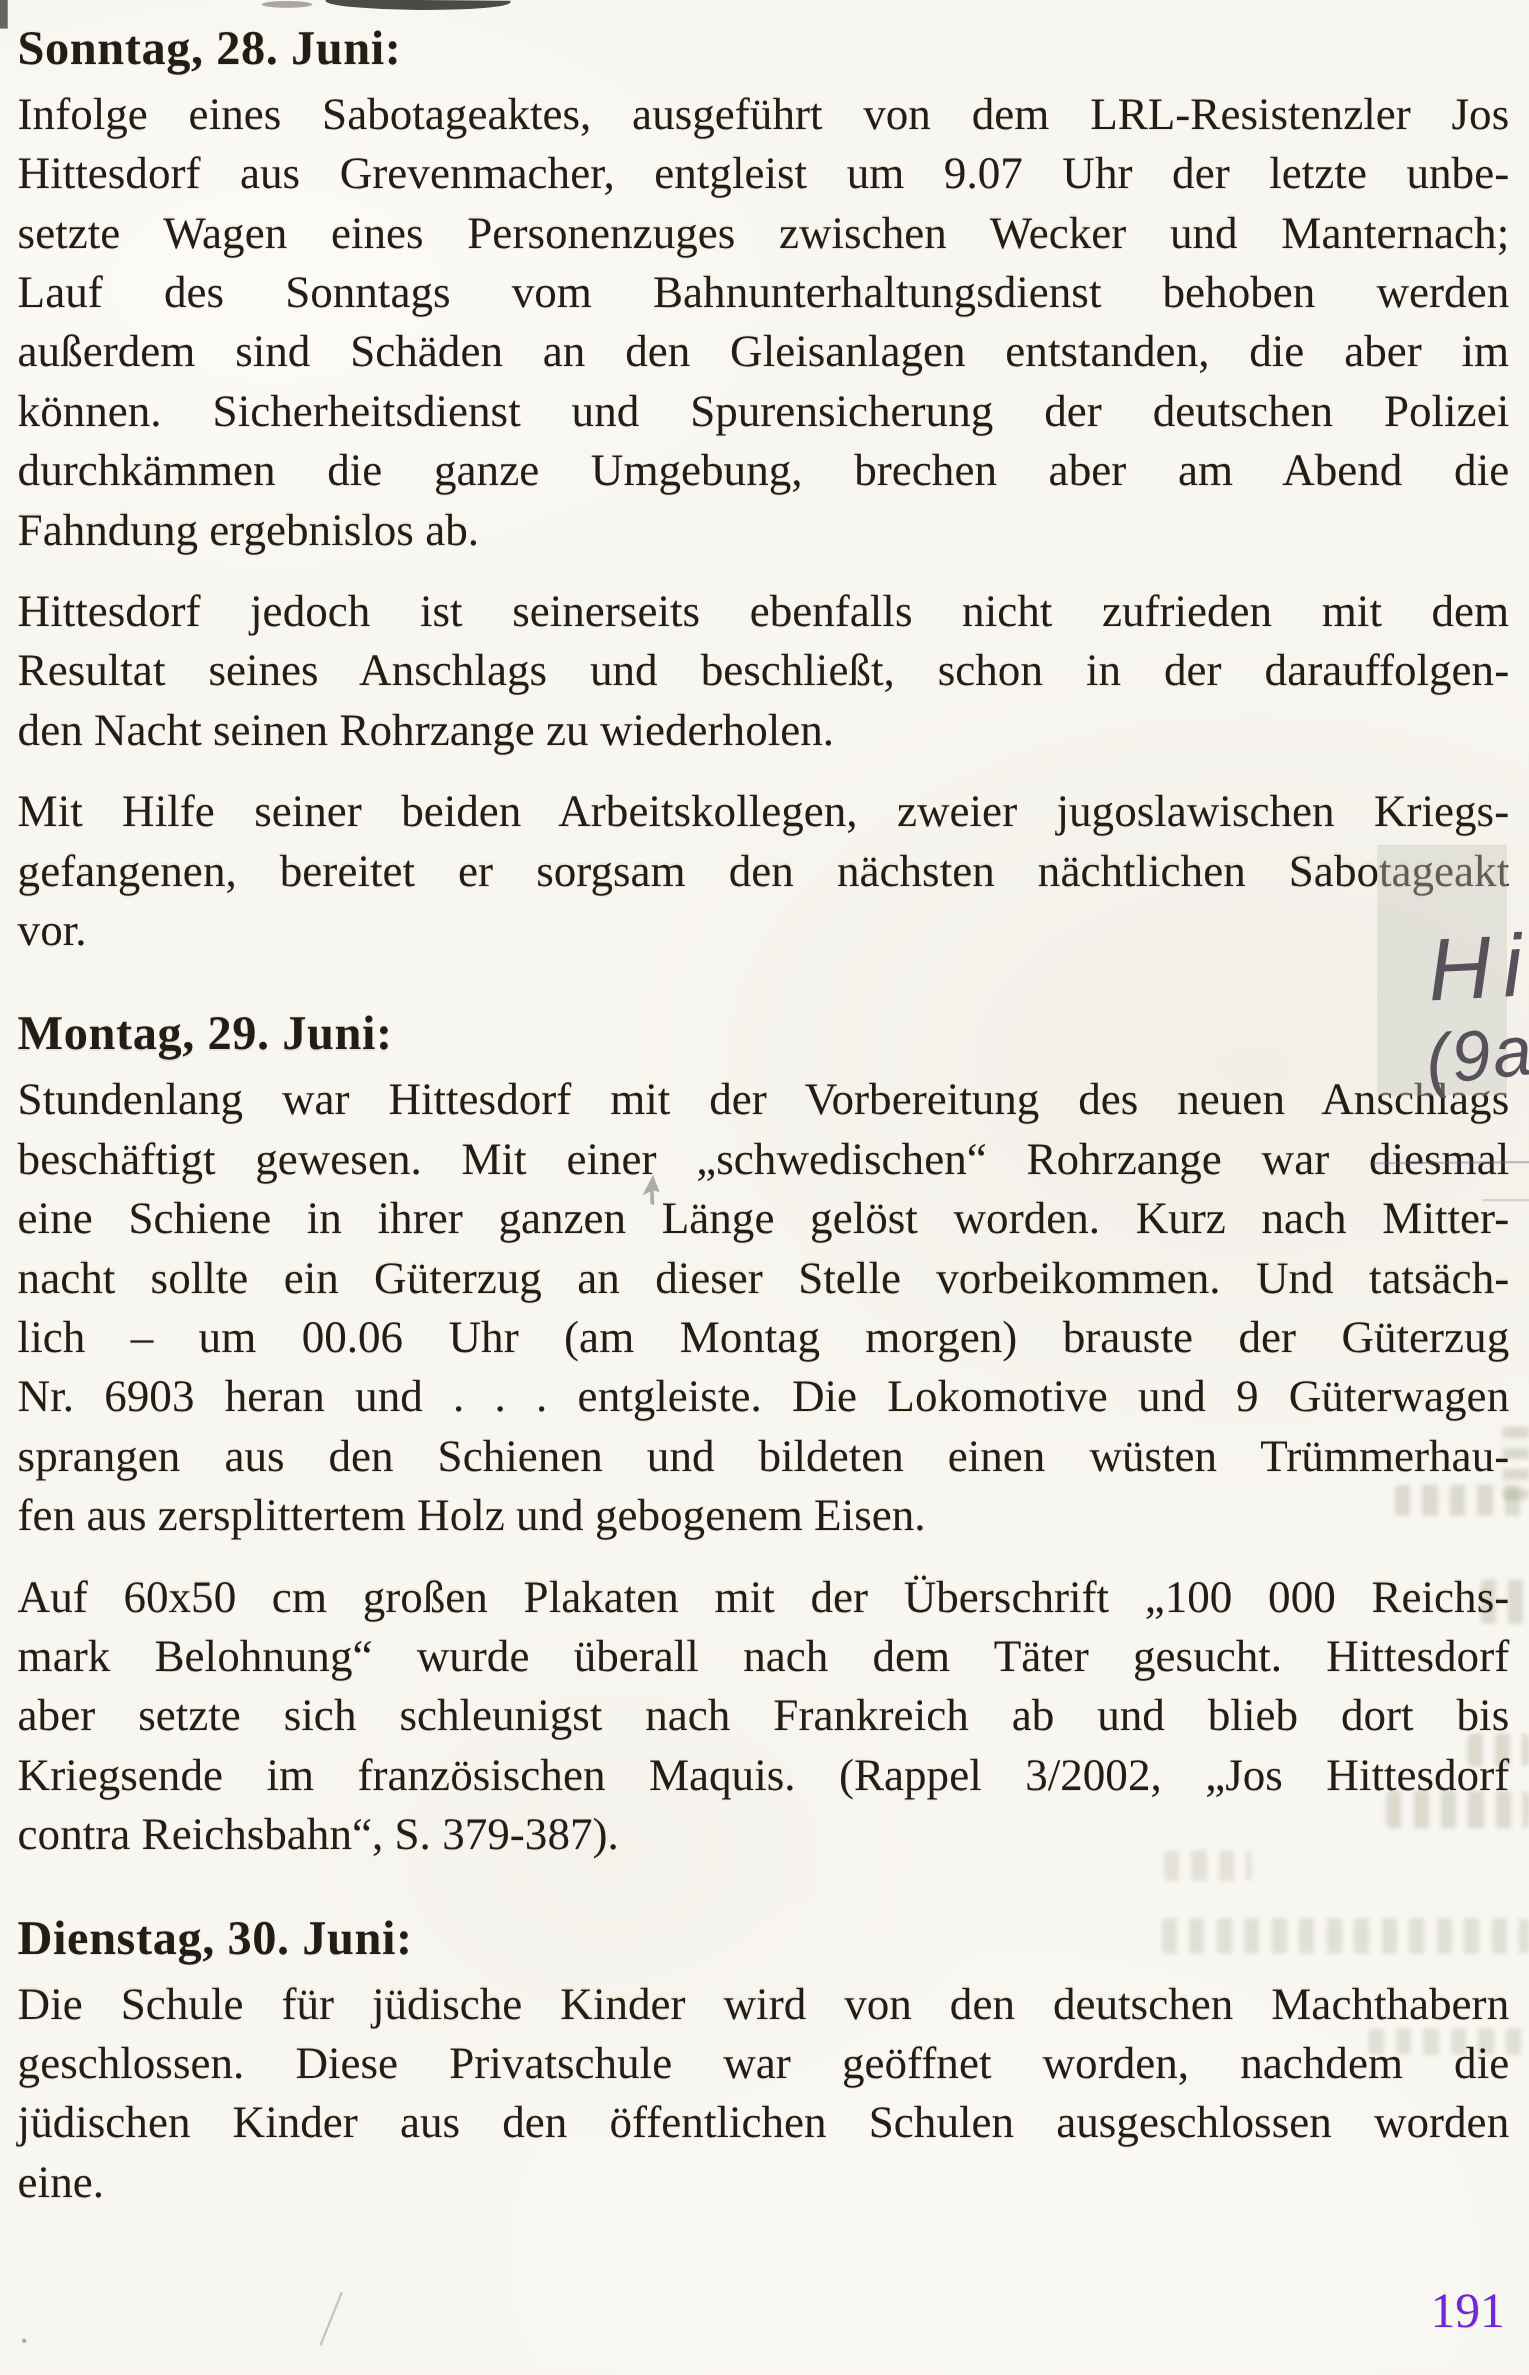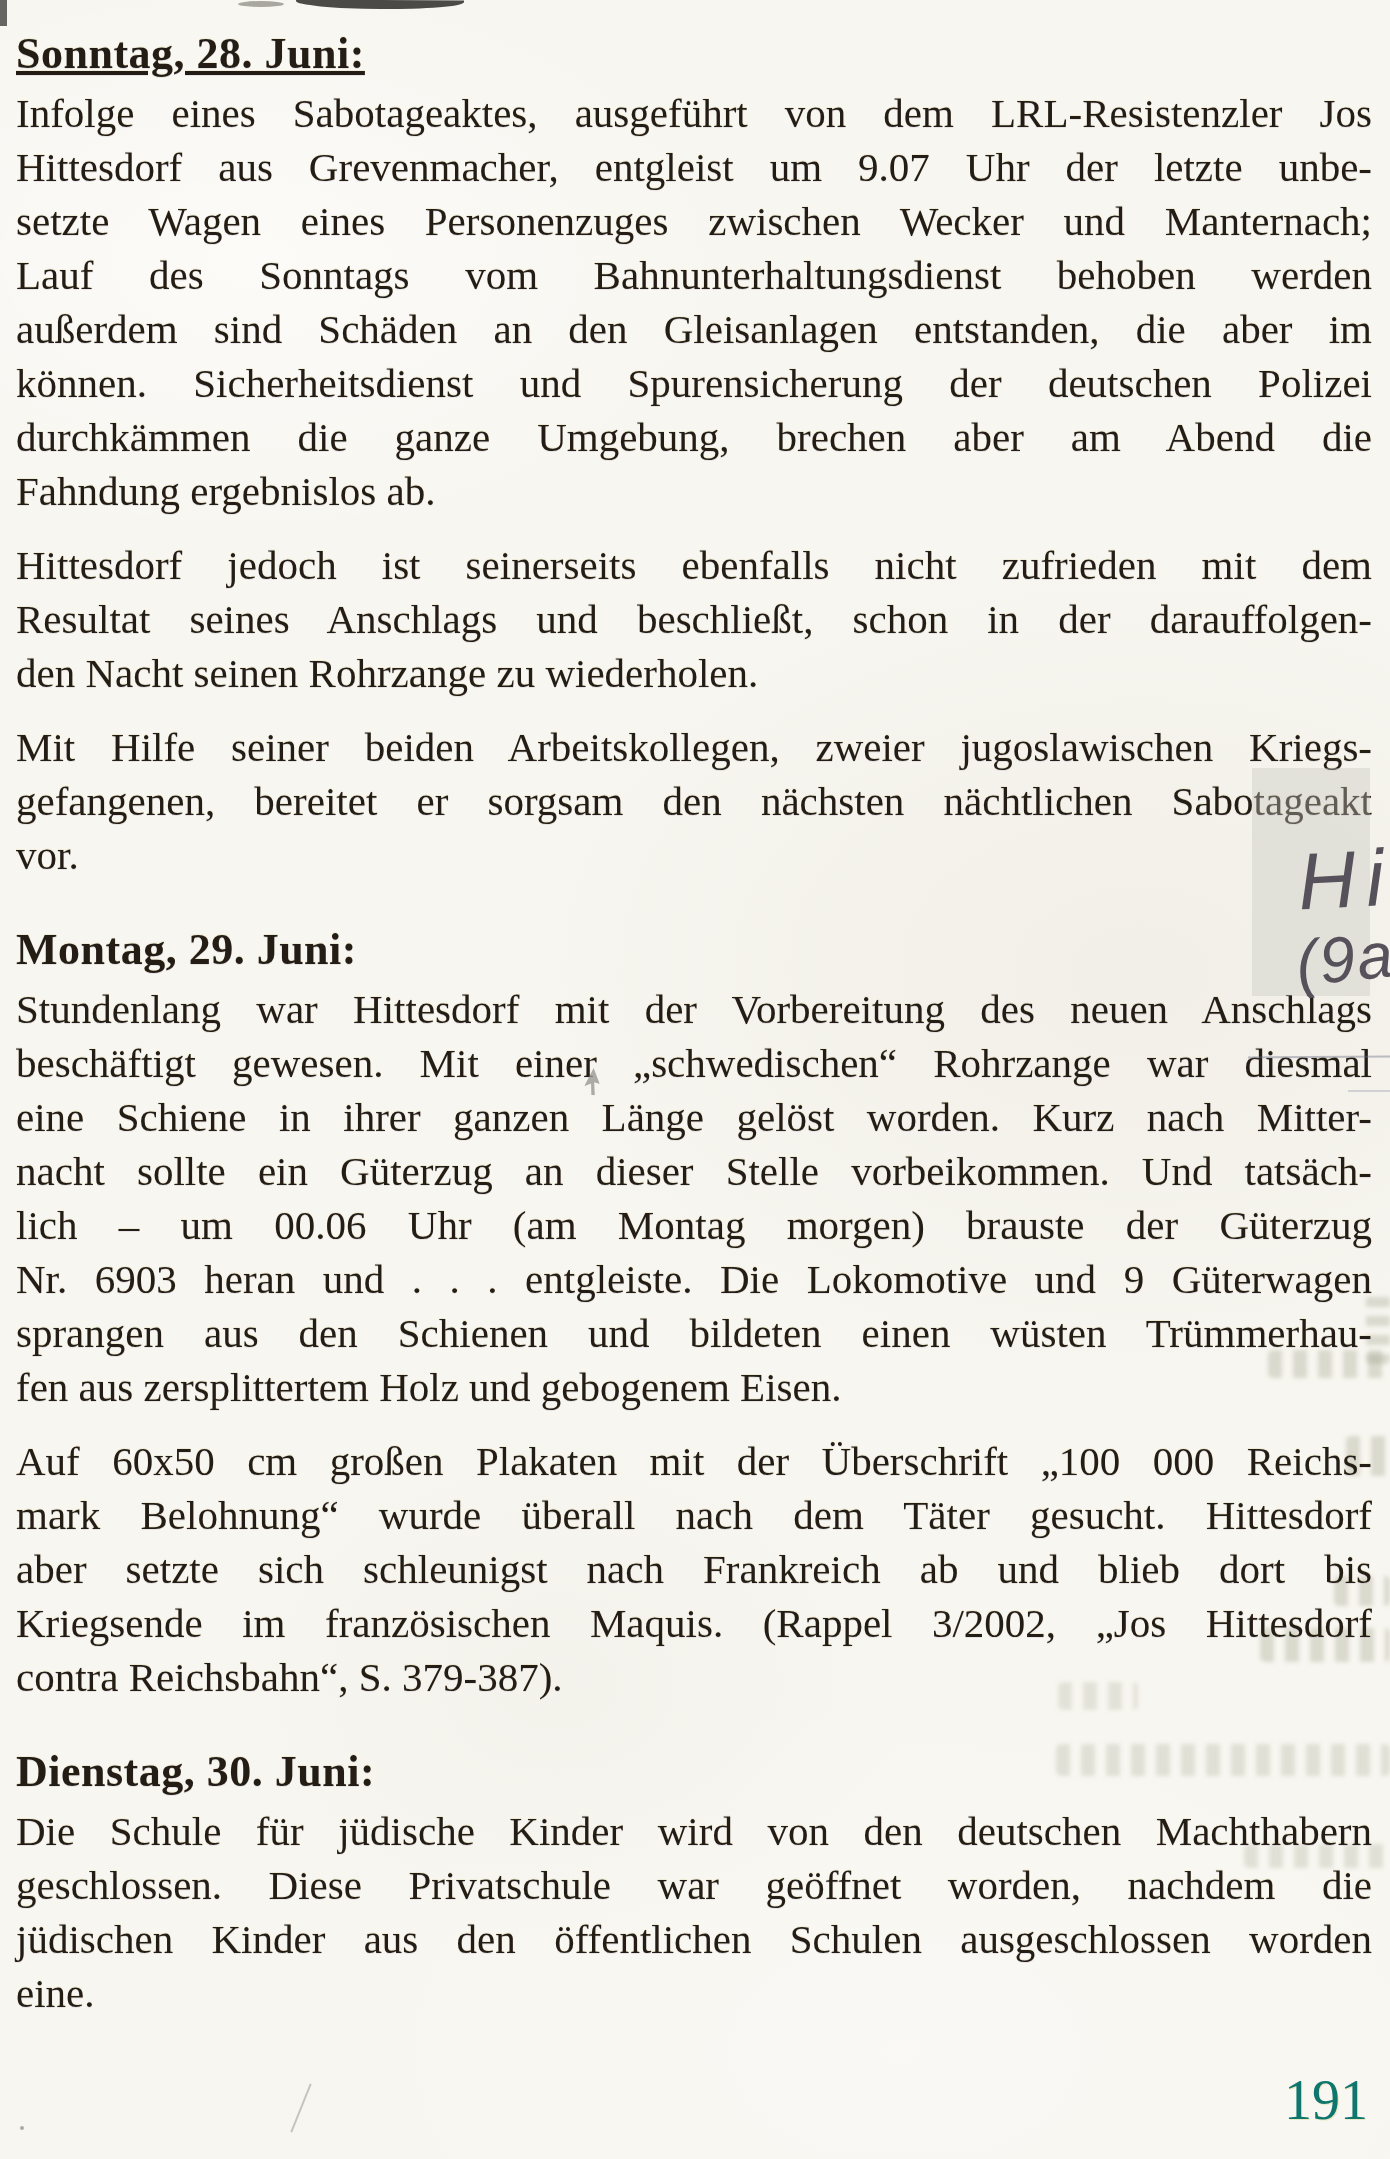--- a/index.html
+++ b/index.html
@@ -21,33 +21,33 @@
   }
   .text-column{
     position:absolute;left:16px;top:10px;width:1356px;z-index:2;
   }
   .heading{
     font-weight:700;font-size:44px;line-height:56px;
     margin:40px 0 0;
     letter-spacing:.5px;
     text-shadow:0 1px 0 rgba(70,45,130,.10), 0 -1px 0 rgba(195,175,75,.16);
   }
-  .heading:first-child{margin-top:16px;text-decoration:underline;}
+  .heading:first-child{margin-top:6px;}
   .para{margin:20px 0 0;}
   .heading + .para{margin-top:4px;}
   .tl{
     font-size:41px;line-height:54px;
     text-align:justify;text-align-last:justify;
     white-space:normal;
     text-shadow:0 1px 0 rgba(70,45,130,.10), 0 -1px 0 rgba(195,175,75,.16);
   }
   .tl.last{text-align-last:left;}
   .page-number{
     position:absolute;top:2078px;right:22px;z-index:2;
-    font-size:56px;line-height:44px;color:#0f766e;
+    font-size:45px;line-height:44px;color:#6d28d9;
     text-shadow:1px 1px 0 rgba(205,195,90,.30);
   }
   
   .highlight-band{
     position:absolute;left:1252px;top:768px;width:118px;height:228px;z-index:3;
     background:rgba(198,196,190,.38);
     pointer-events:none;
   }
   .hand{
     position:absolute;z-index:4;color:#56515a;

